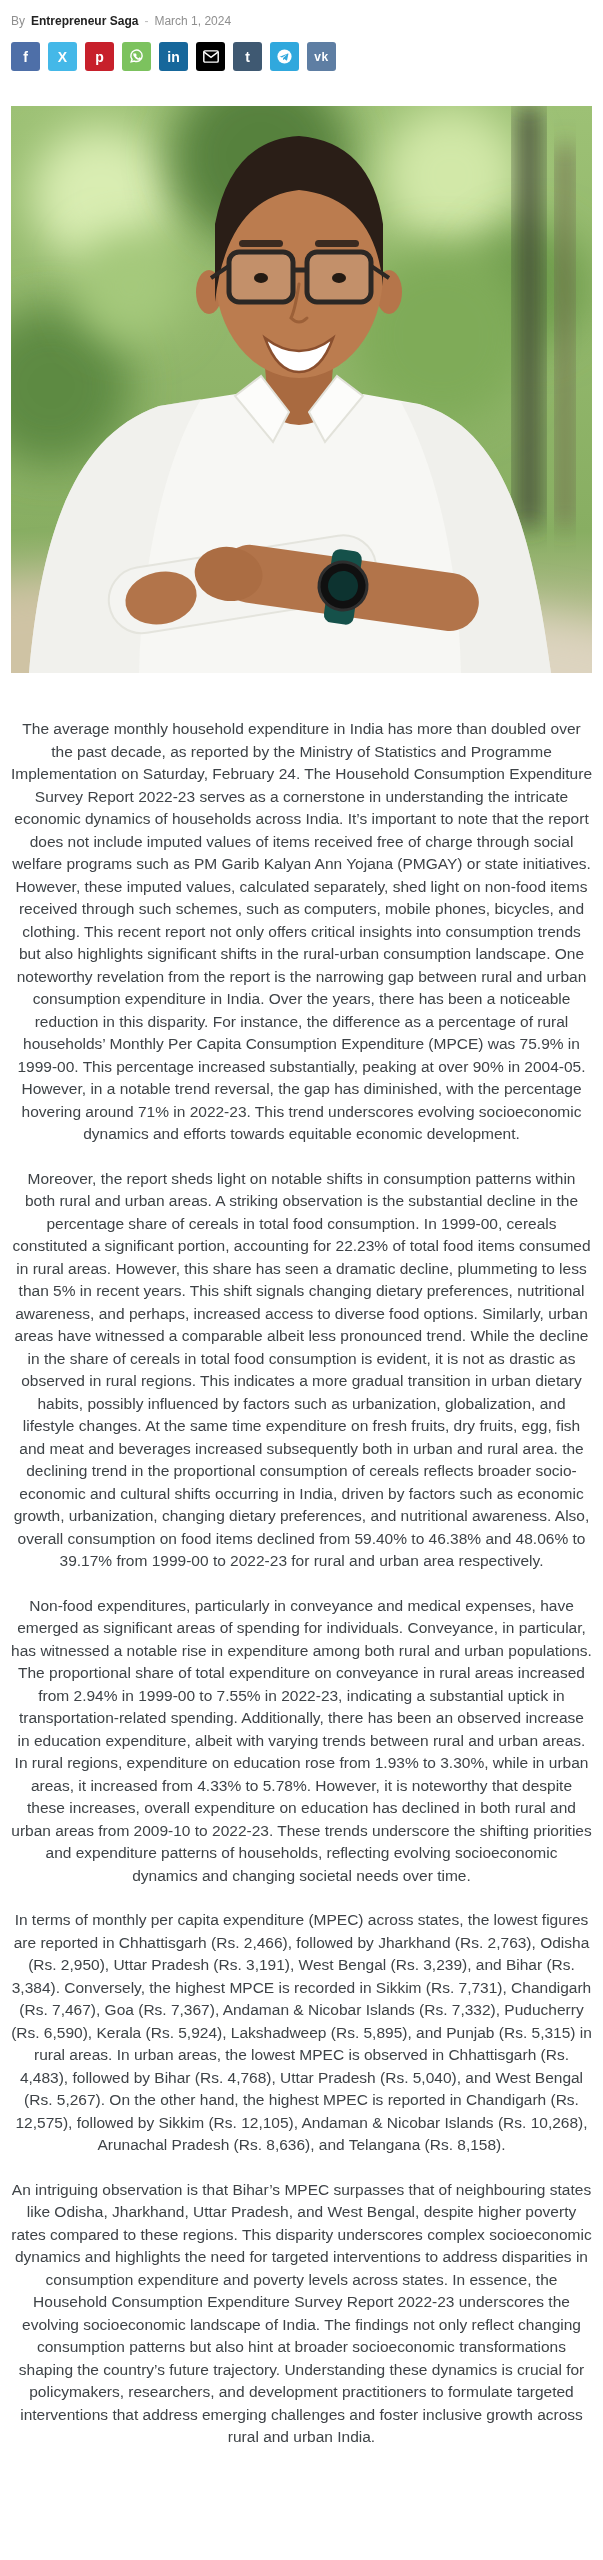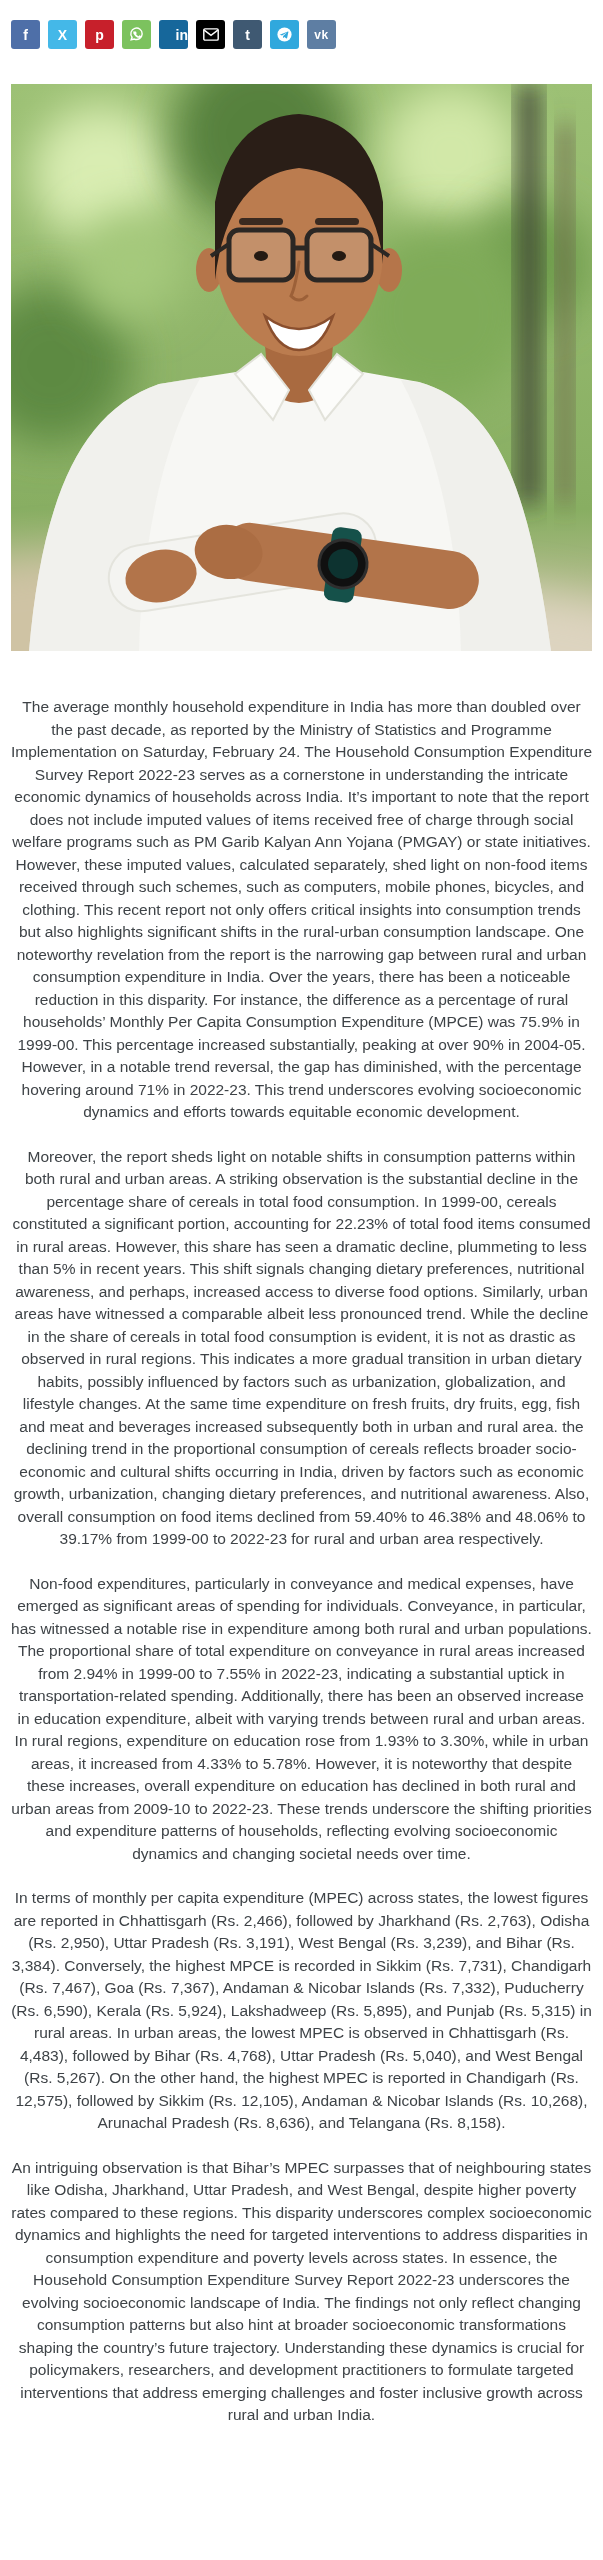--- a/index.html
+++ b/index.html
@@ -43,40 +43,46 @@
     text-align:center;
   }
   .article-body p:last-child { margin-bottom:0; }
 </style>
 </head>
 <body>
 
 <div class="page">
 
 
+  <div class="byline">
+    <span>By</span>
+    <span class="author">Entrepreneur Saga</span>
+    <span class="sep">-</span>
+    <span>March 1, 2024</span>
+  </div>
 
   <div class="share-row">
     <button class="share-btn" style="background-color: rgb(78, 111, 168);">
       <span>f</span>
     </button>
     <button class="share-btn" style="background-color: rgb(68, 184, 232);">
       <span>X</span>
     </button>
     <button class="share-btn" style="background-color: rgb(199, 32, 43);">
       <span>p</span>
     </button>
     <button class="share-btn" style="background-color: rgb(124, 194, 94);">
       <span>
         <svg width="17" height="17" viewBox="0 0 24 24">
             <path fill="none" stroke="#ffffff" stroke-width="2" d="M4.5 19.5l1.2-3.6A8 8 0 1 1 9 18.4z"></path>
             <path fill="#ffffff" d="M9.4 8.2c.2-.5.5-.5.8-.5h.6c.2 0 .4 0 .6.5s.7 1.7.7 1.8c.1.2.1.3 0 .5-.1.2-.2.4-.4.6-.2.2-.3.4-.2.6.2.3.8 1.2 1.6 1.8.9.7 1.4.8 1.7.9.2.1.4 0 .5-.2.2-.2.5-.7.7-.9.2-.2.3-.2.6-.1l1.6.8c.2.1.4.2.4.3 0 .2 0 .7-.3 1.3-.3.6-1.4 1.2-2 1.2-.5 0-1.2.2-3.9-1-2.3-1.1-3.8-3.5-3.9-3.7-.1-.2-1-1.4-1-2.6 0-1.3.6-1.9.9-2.3z"></path>
           </svg>
       </span>
     </button>
-    <button class="share-btn" style="background-color: rgb(22, 103, 155); justify-content: flex-end;">
+    <button class="share-btn" style="background-color: rgb(22, 103, 155);">
       <span>in</span>
     </button>
     <button class="share-btn" style="background-color: rgb(0, 0, 0);">
       <span>
         <svg width="16" height="13" viewBox="0 0 20 16">
             <rect x="1" y="1" width="18" height="14" rx="1.5" fill="none" stroke="#ffffff" stroke-width="1.8"></rect>
             <path d="M1.5 2.5 L10 9 L18.5 2.5" fill="none" stroke="#ffffff" stroke-width="1.8"></path>
           </svg>
       </span>
     </button>

